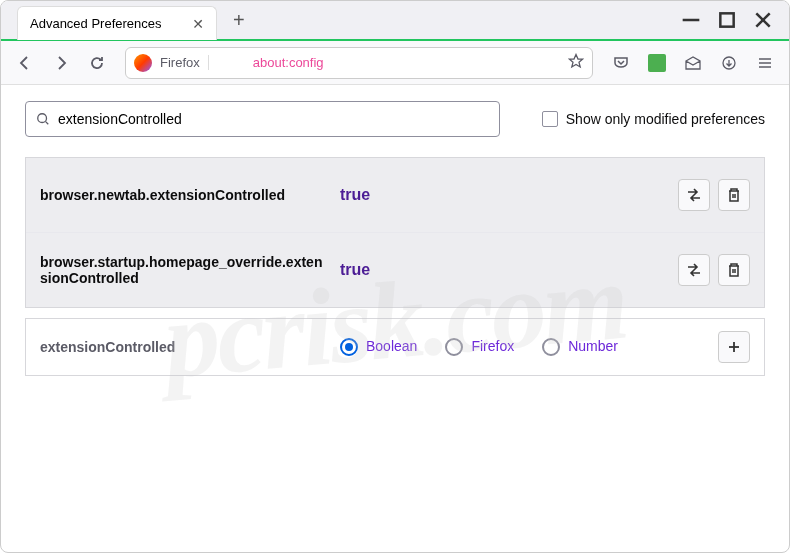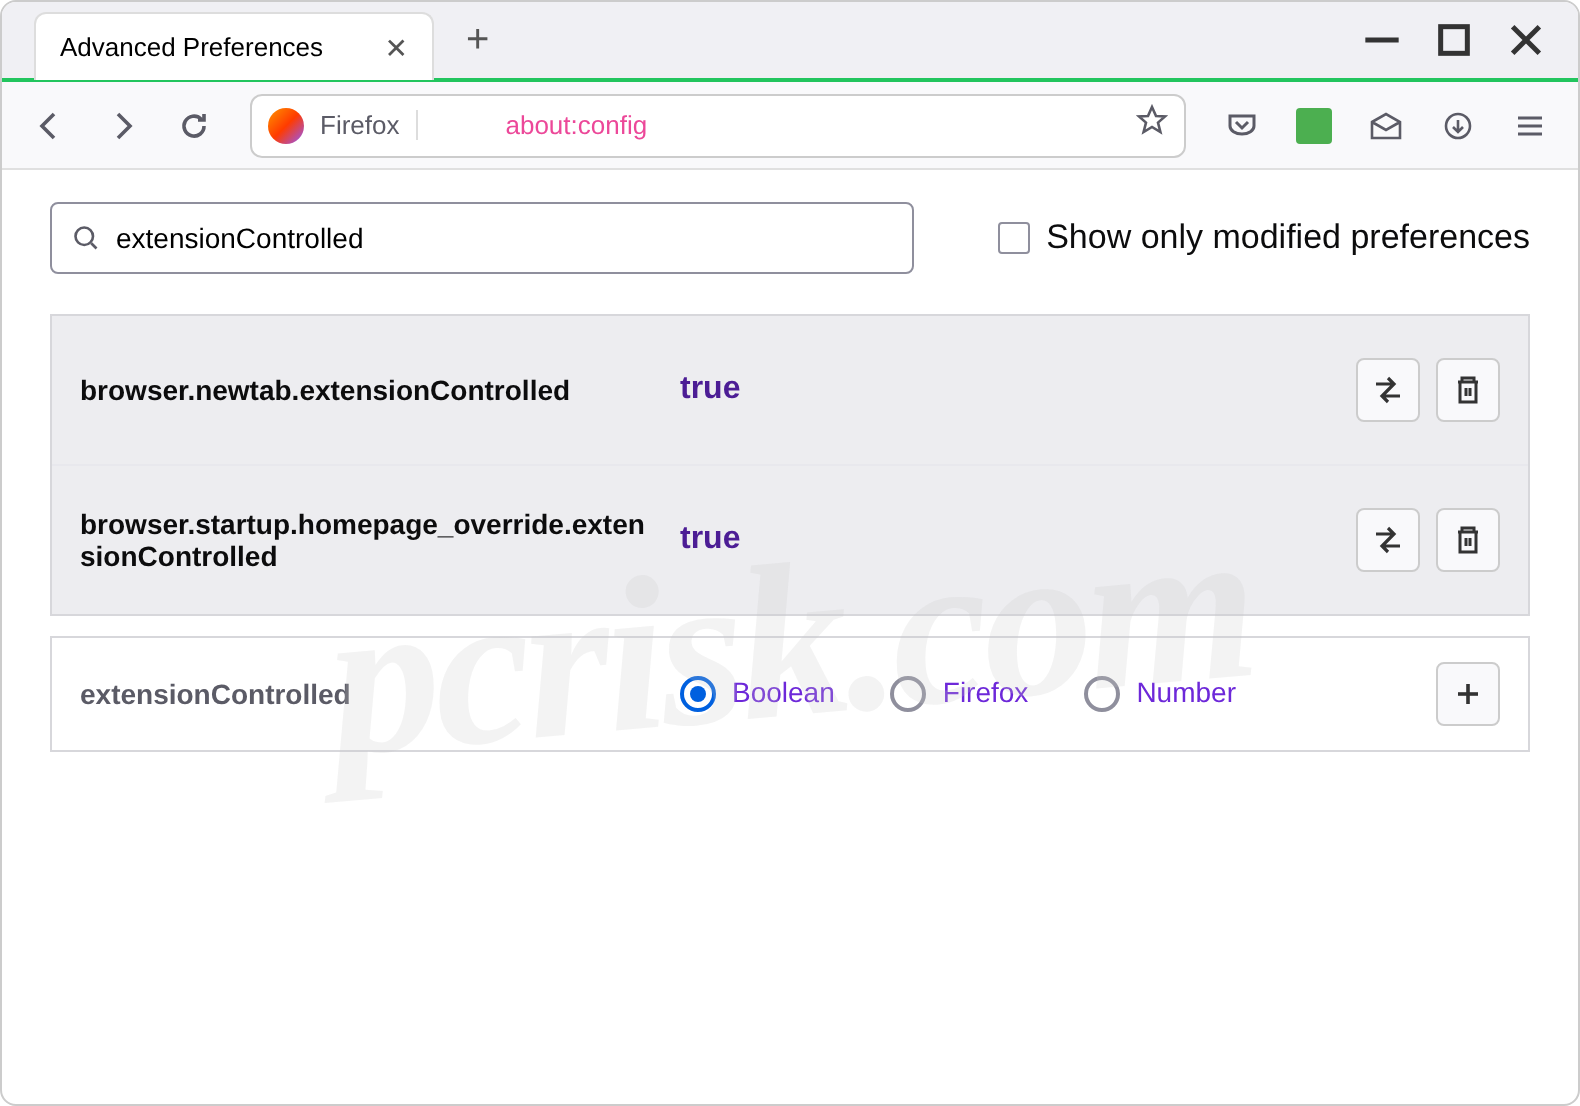--- a/index.html
+++ b/index.html
@@ -27,21 +27,21 @@
     
     .toolbar-icons { display: flex; gap: 4px; }
     .toolbar-icon { width: 32px; height: 32px; display: flex; align-items: center; justify-content: center; cursor: pointer; color: #5b5b66; }
     .green-icon { width: 18px; height: 18px; background: #4caf50; border-radius: 2px; }
     
     .content { padding: 16px 24px; }
     .search-row { display: flex; align-items: center; gap: 16px; margin-bottom: 20px; }
     .search-box { flex: 1; max-width: 500px; height: 36px; border: 1px solid #8f8f9d; border-radius: 4px; display: flex; align-items: center; padding: 0 10px; gap: 8px; }
     .search-box svg { width: 14px; height: 14px; color: #5b5b66; }
     .search-box input { border: none; outline: none; flex: 1; font-size: 14px; }
-    .checkbox-label { display: flex; align-items: center; gap: 8px; font-size: 17px; color: #0c0c0d; padding-left: 26px; }
+    .checkbox-label { display: flex; align-items: center; gap: 8px; font-size: 14px; color: #0c0c0d; padding-left: 26px; }
     .checkbox { width: 16px; height: 16px; border: 1px solid #8f8f9d; border-radius: 2px; cursor: pointer; }
     
     .pref-table { border: 1px solid #d7d7db; margin-bottom: 10px; }
     .pref-row { display: flex; align-items: center; padding: 21px 14px; border-bottom: 1px solid #e8e8ed; min-height: 44px; }
     .pref-row:last-child { border-bottom: none; }
     .pref-row.modified { background: #ededf0; }
     .pref-name { flex: 0 0 300px; font-size: 14px; font-weight: 700; color: #0c0c0d; word-break: break-word; padding-right: 10px; }
     .pref-value { flex: 1; font-size: 16px; font-weight: 700; color: #4c1d95; }
     .pref-actions { display: flex; gap: 8px; }
     .pref-btn { width: 32px; height: 32px; border: 1px solid #ccc; border-radius: 4px; background: #f9f9fb; display: flex; align-items: center; justify-content: center; cursor: pointer; }

